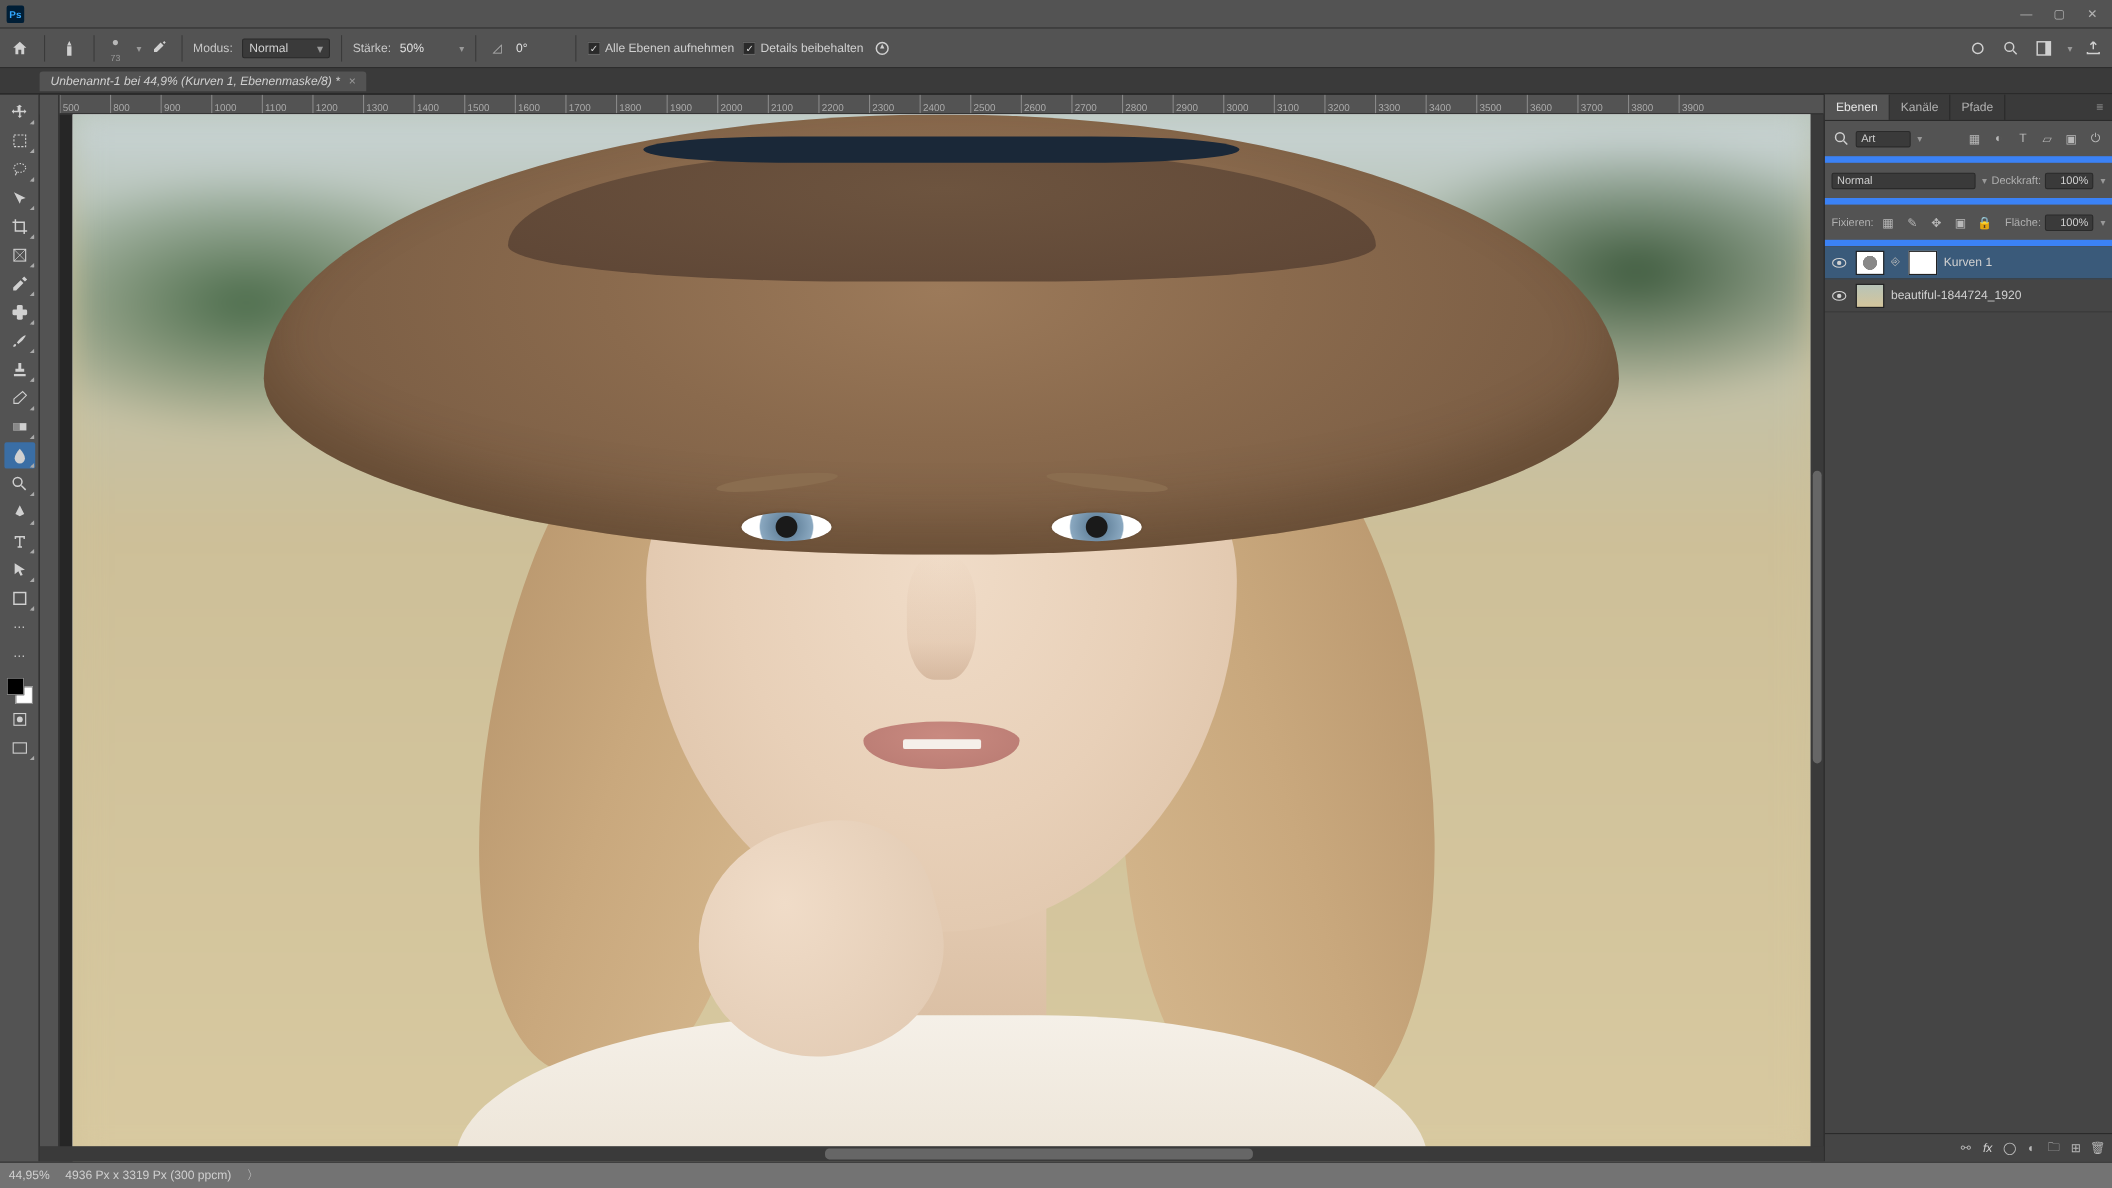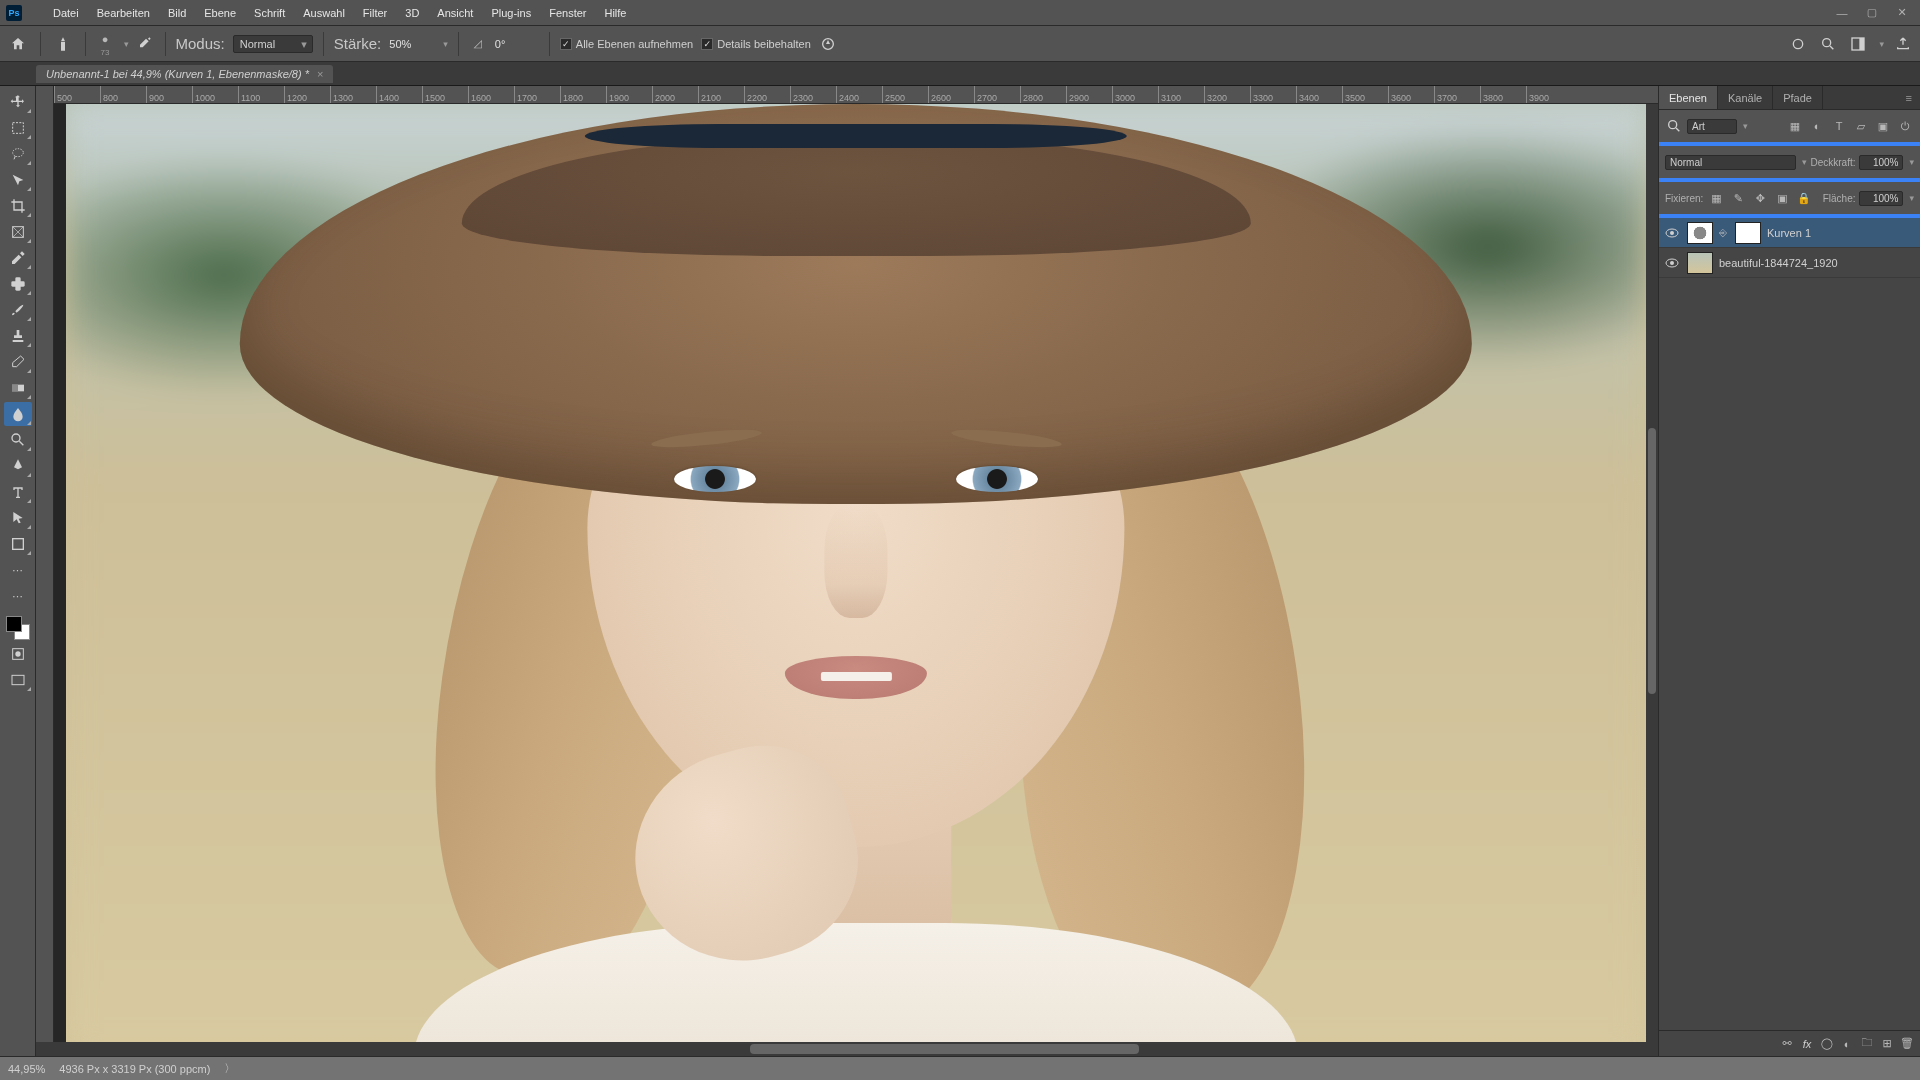--- a/index.html
+++ b/index.html
@@ -5,21 +5,21 @@
 *{margin:0;padding:0;box-sizing:border-box;font-family:"Segoe UI",Tahoma,sans-serif;font-size:11px;color:#d0d0d0;user-select:none}
 body{background:#323232;width:1920px;height:1080px;overflow:hidden;position:relative}
 .menubar{height:26px;background:#535353;display:flex;align-items:center;padding:0 6px;border-bottom:1px solid #2a2a2a}
 .app-icon{width:16px;height:16px;background:#001e36;color:#31a8ff;display:flex;align-items:center;justify-content:center;font-size:9px;font-weight:bold;margin-right:22px;border-radius:2px}
 .menu-item{padding:0 9px;height:100%;display:flex;align-items:center;cursor:default;color:#e6e6e6}
 .win-ctrls{margin-left:auto;display:flex;gap:6px}
 .win-btn{width:24px;height:18px;display:flex;align-items:center;justify-content:center;color:#b0b0b0}
 .optbar{height:36px;background:#535353;display:flex;align-items:center;padding:0 6px;border-bottom:1px solid #2a2a2a;gap:8px}
 .opt-home{width:24px;height:24px;display:flex;align-items:center;justify-content:center}
 .opt-sep{width:1px;height:24px;background:#3a3a3a;margin:0 2px}
-.opt-label{color:#c8c8c8;font-size:15px}
+.opt-label{color:#c8c8c8;font-size:11px}
 .opt-select{background:#3a3a3a;border:1px solid #2a2a2a;padding:2px 22px 2px 6px;border-radius:2px;position:relative;min-width:80px;font-size:11px}
 .opt-select::after{content:"▾";position:absolute;right:5px;color:#999}
 .opt-num{background:transparent;border:none;width:44px;font-size:11px;color:#e0e0e0}
 .opt-chk{display:flex;align-items:center;gap:4px}
 .chk{width:12px;height:12px;background:#2a2a2a;border:1px solid #666;display:inline-flex;align-items:center;justify-content:center;font-size:9px;color:#ddd}
 .opt-right{margin-left:auto;display:flex;gap:8px;align-items:center}
 .opt-ic{width:22px;height:22px;display:flex;align-items:center;justify-content:center;color:#c8c8c8}
 .doc-tabs{height:24px;background:#3a3a3a;display:flex;align-items:center;padding-left:36px;border-bottom:1px solid #1a1a1a}
 .doc-tab{background:#535353;padding:3px 10px;border-radius:3px 3px 0 0;display:flex;align-items:center;gap:8px;font-size:11px;font-style:italic}
 .doc-tab .x{color:#999;font-style:normal;cursor:default}
@@ -60,21 +60,21 @@
 .neck{position:absolute;top:68%;left:50%;transform:translateX(-50%);width:12%;height:18%;background:linear-gradient(180deg,#e8d0b8 0%,#dbc0a5 100%)}
 .hand{position:absolute;top:68%;left:36%;width:14%;height:22%;background:radial-gradient(ellipse at 40% 30%,#f0dcc8 0%,#e0c8b0 100%);border-radius:50% 40% 45% 50%;transform:rotate(-15deg)}
 .shirt{position:absolute;bottom:0;left:22%;right:22%;height:14%;background:linear-gradient(180deg,#f5f0e8 0%,#ede5d8 100%);border-radius:40% 40% 0 0/100% 100% 0 0}
 .v-scroll{position:absolute;top:18px;right:0;bottom:0;width:12px;background:#3a3a3a}
 .v-thumb{position:absolute;left:2px;right:2px;top:34%;height:28%;background:#666;border-radius:4px}
 .right-dock{width:262px;background:#535353;border-left:1px solid #2a2a2a;display:flex;flex-direction:column}
 .panel-tabs{height:24px;background:#3a3a3a;display:flex;border-bottom:1px solid #2a2a2a}
 .ptab{padding:0 10px;display:flex;align-items:center;font-size:11px;border-right:1px solid #2a2a2a;color:#b0b0b0}
 .ptab.active{background:#535353;color:#e6e6e6}
 .ptab-menu{margin-left:auto;padding:0 8px;display:flex;align-items:center;color:#999}
-.panel-row{height:28px;display:flex;align-items:center;padding:16px 6px;gap:4px;border-bottom:4px solid #3b82f6}
+.panel-row{height:28px;display:flex;align-items:center;padding:16px 6px;gap:4px;border-bottom:6px solid #3b82f6}
 .mini-input{background:#3a3a3a;border:1px solid #2a2a2a;padding:1px 4px;font-size:10px;border-radius:2px}
 .pct{width:44px;text-align:right}
 .ico{width:18px;height:18px;display:flex;align-items:center;justify-content:center;color:#b8b8b8;font-size:11px}
 .layers{flex:1;overflow:auto;background:#454545}
 .layer{height:30px;display:flex;align-items:center;padding:0 4px;gap:6px;border-bottom:1px solid #3a3a3a}
 .layer.sel{background:#3a5a7a}
 .eye-ic{width:18px;height:18px;display:flex;align-items:center;justify-content:center;color:#ccc}
 .thumb{width:26px;height:22px;background:#fff;border:1px solid #222;display:flex;align-items:center;justify-content:center;font-size:8px;color:#333;overflow:hidden}
 .thumb.adj{background:radial-gradient(circle at 50% 50%,#888 0%,#888 40%,#fff 42%)}
 .thumb.mask{background:#fff}
@@ -87,34 +87,20 @@
 .h-thumb{position:absolute;top:2px;bottom:2px;left:44%;width:24%;background:#666;border-radius:4px}
 svg{width:16px;height:16px;fill:currentColor}
 .panel-row .lab{font-size:10px;color:#b0b0b0}
 .dropdown-caret{font-size:9px;color:#999;margin-left:2px}
 </style>
 </head>
 <body>
 
 <div class="menubar">
   <div class="app-icon">Ps</div>
-  <div id="menu-host" style="display:flex;height:100%">
-      <div class="menu-item">Datei</div>
-      <div class="menu-item">Bearbeiten</div>
-      <div class="menu-item">Bild</div>
-      <div class="menu-item">Ebene</div>
-      <div class="menu-item">Schrift</div>
-      <div class="menu-item">Auswahl</div>
-      <div class="menu-item">Filter</div>
-      <div class="menu-item">3D</div>
-      <div class="menu-item">Ansicht</div>
-      <div class="menu-item">Plug-ins</div>
-      <div class="menu-item">Fenster</div>
-      <div class="menu-item">Hilfe</div>
-    </div>
   <div class="win-ctrls">
     <div class="win-btn">—</div>
     <div class="win-btn">▢</div>
     <div class="win-btn">✕</div>
   </div>
 </div>
 
 <div class="optbar">
   <div class="opt-home">
       <svg viewBox="0 0 24 24">

